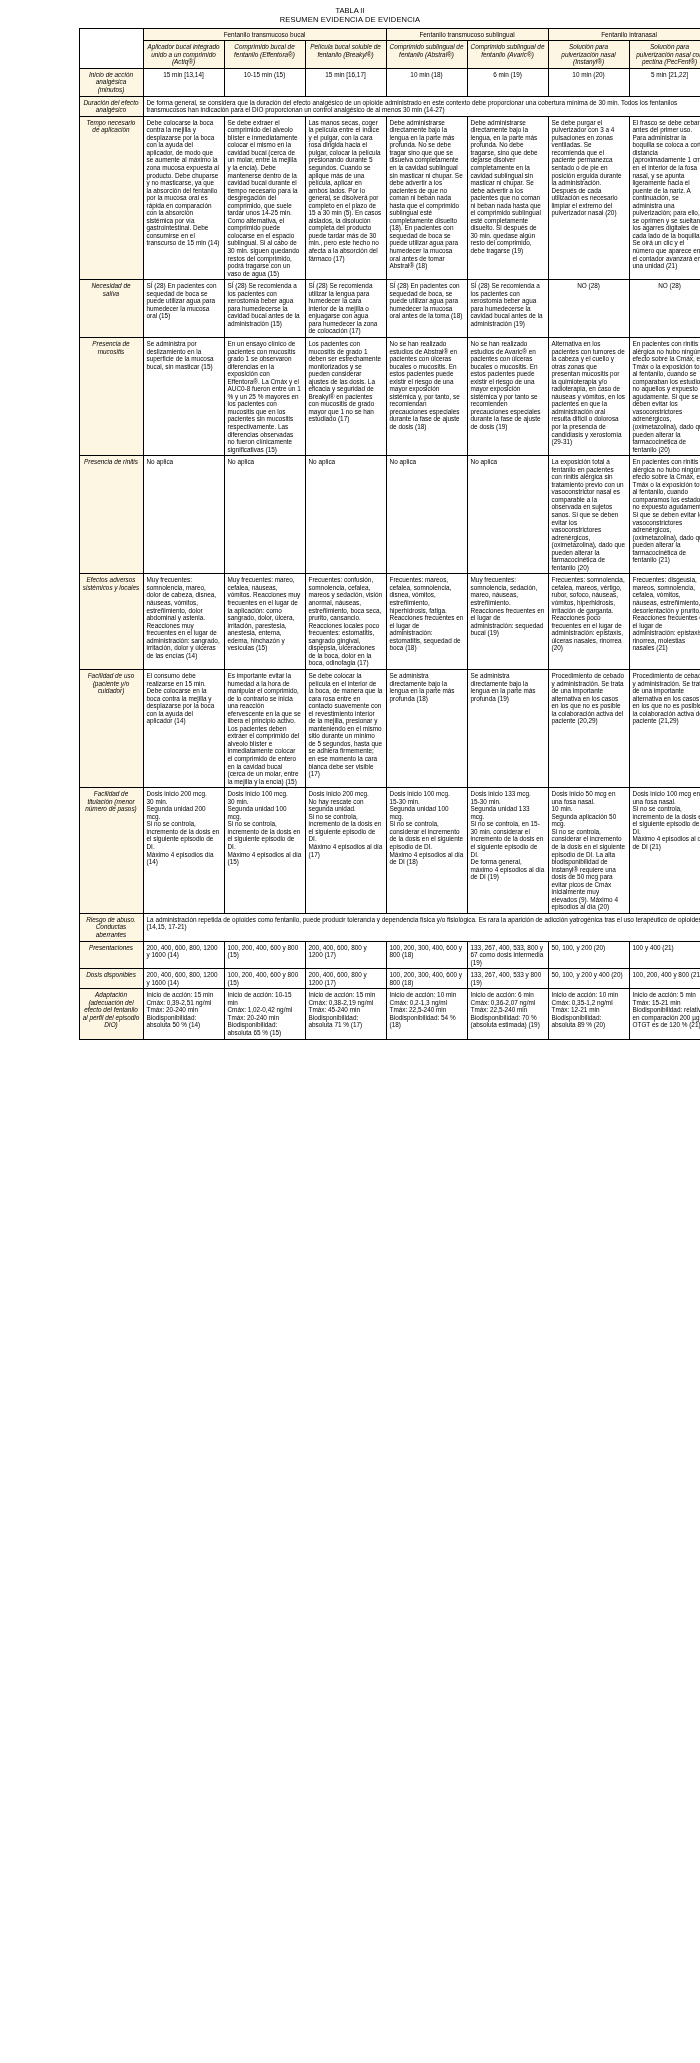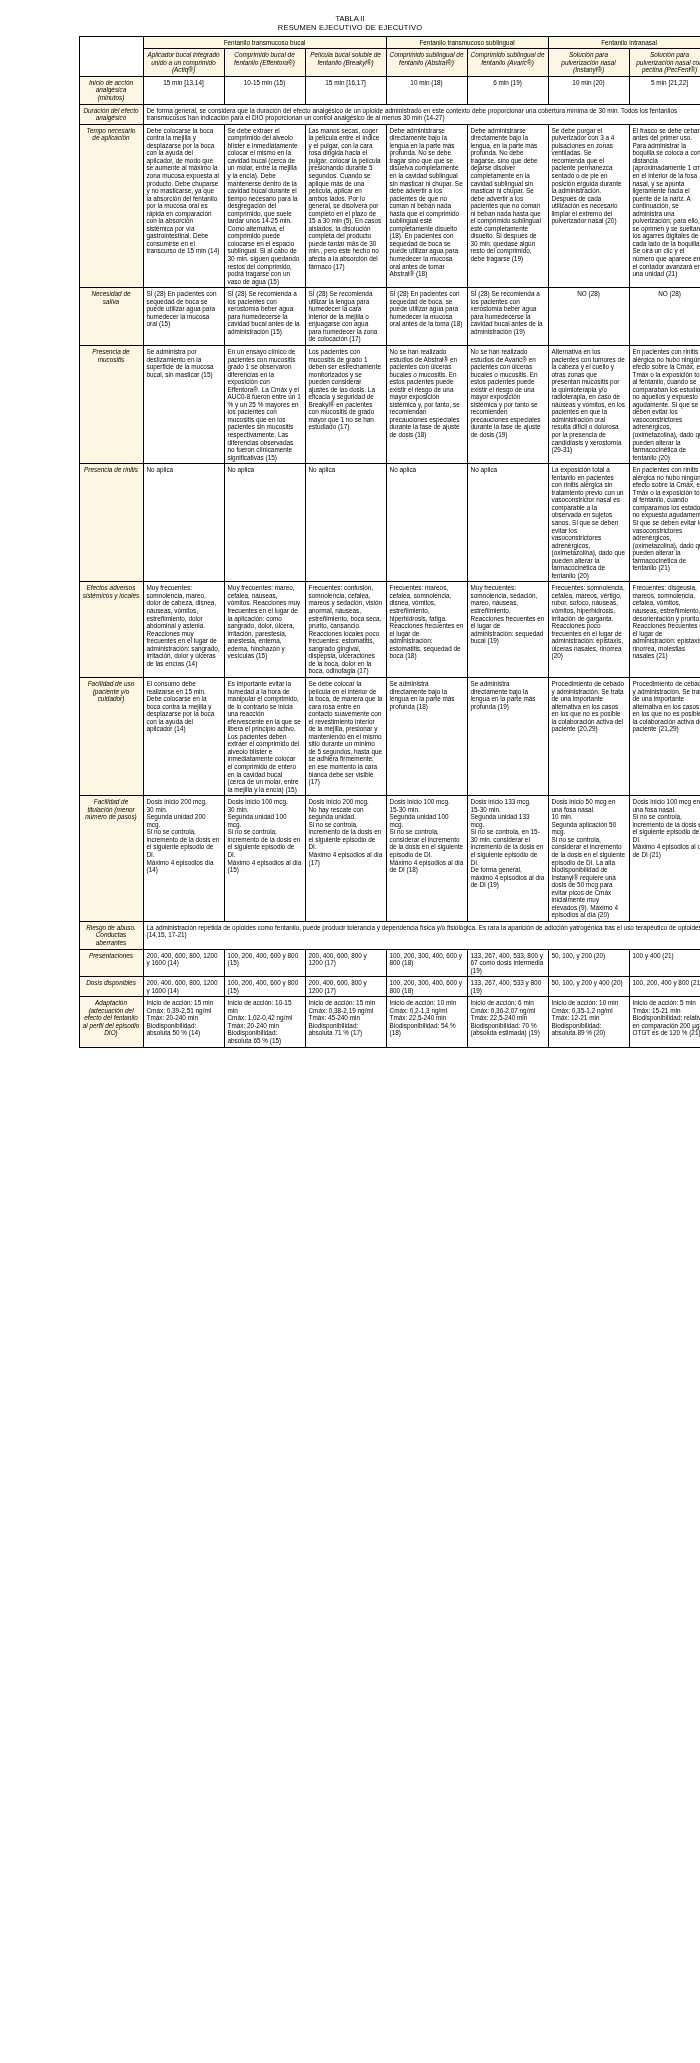--- a/index.html
+++ b/index.html
@@ -1,17 +1,17 @@
 <!DOCTYPE html>
 <html><head>
 <meta charset="utf-8">
 <style>
   html,body{margin:0;padding:0;background:#ffffff;}
   body{font-family:"Liberation Sans", sans-serif;color:#000;}
-  .page{width:555px;margin:0 auto;padding:12px 6px 10px 6px;box-sizing:border-box;}
+  .page{width:555px;margin:0 auto;padding:4px 6px 10px 6px;box-sizing:border-box;}
   .title-block{text-align:center;font-size:7.5px;line-height:1.25;margin:2px 0 3px 0;}
   .title-block .t1{font-weight:normal;}
   .title-block .t2{font-weight:normal;letter-spacing:.2px;}
   table.main{border-collapse:collapse;width:100%;table-layout:fixed;}
   table.main td, table.main th{border:1px solid #000;vertical-align:top;padding:2px 3px;font-size:6.4px;line-height:1.18;}
   .rowlabel{background:#fdf6e3;font-style:italic;text-align:center;vertical-align:middle;font-size:6.6px;}
   .grouphdr{background:#fdf6e3;text-align:center;font-size:7px;vertical-align:middle;padding:2px 2px;}
   .colhdr{background:#fdf6e3;text-align:center;font-style:italic;font-size:6.4px;vertical-align:middle;line-height:1.2;}
   .mid{vertical-align:middle;}
   .corner{background:#ffffff;border:1px solid #000;}
@@ -19,21 +19,21 @@
   .cell-center-mid{text-align:center;vertical-align:middle;}
   .lastrow td{font-size:6.2px;}
 </style>
 </head>
 <body>
 
 <div class="page">
 
   <div class="title-block">
     <div class="t1">TABLA II</div>
-    <div class="t2">RESUMEN EJECUTIVO DE EJECUTIVO</div>
+    <div class="t2">RESUMEN EVIDENCIA DE EVIDENCIA</div>
   </div>
 
   <table class="main">
     <colgroup>
       <col style="width:64px">
       <col style="width:81px">
       <col style="width:81px">
       <col style="width:81px">
       <col style="width:81px">
       <col style="width:81px">

